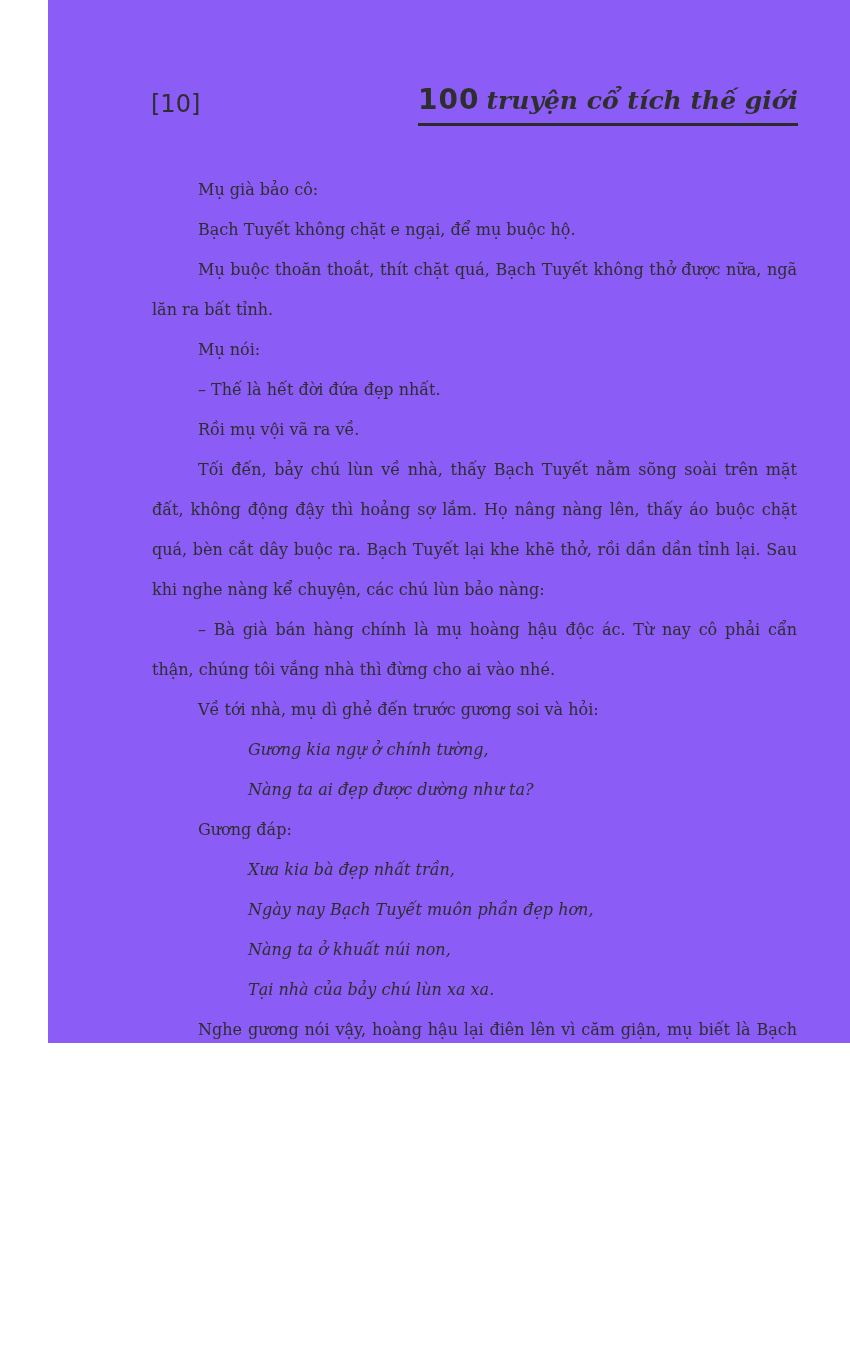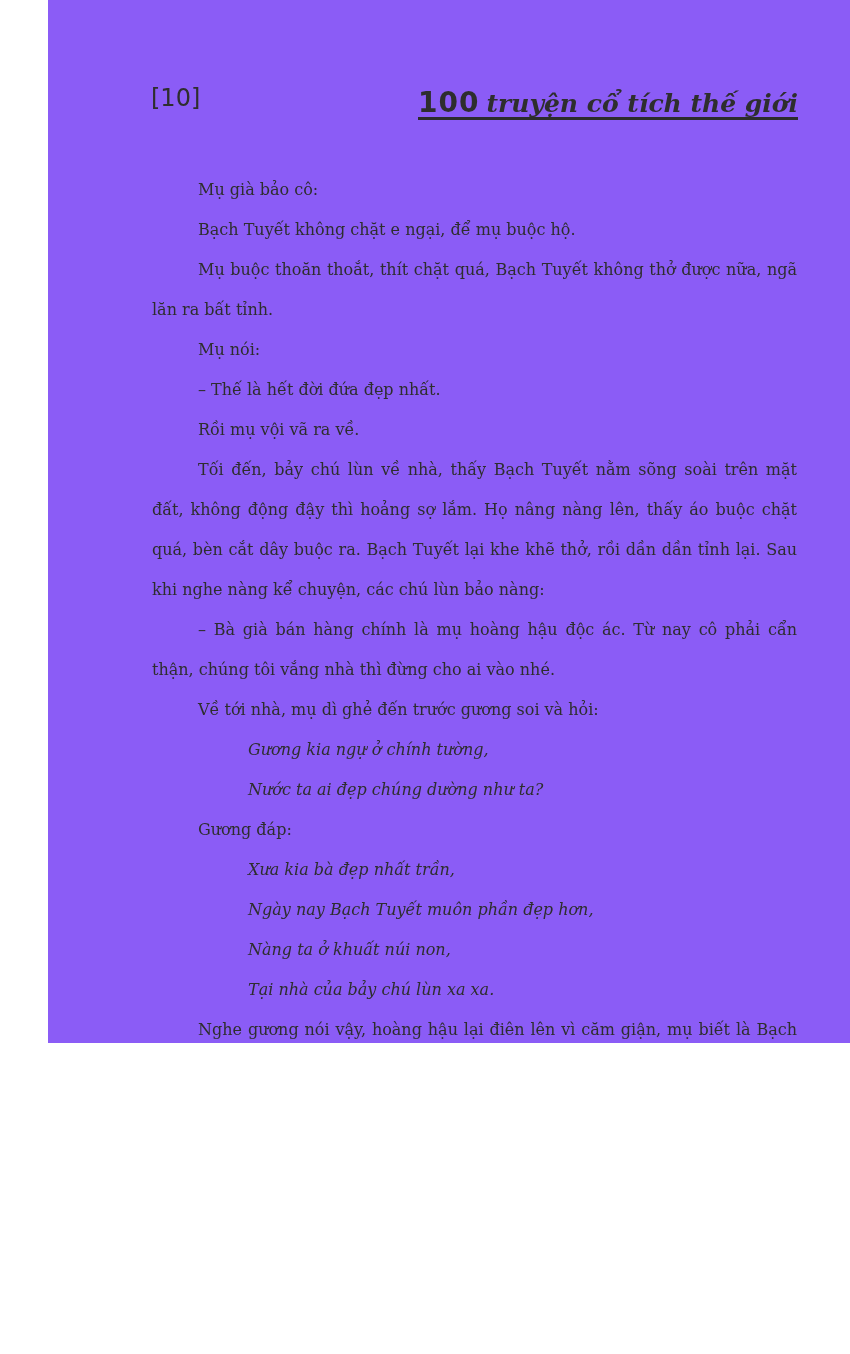--- a/index.html
+++ b/index.html
@@ -31,21 +31,21 @@
     font-size: 24px;
     color: #2e2e2e;
     line-height: 1;
     padding-bottom: 10px;
   }
   .book-title {
     font-style: italic;
     font-weight: bold;
     font-size: 25px;
     line-height: 1;
-    padding-bottom: 0;
+    padding-bottom: 9px;
     border-bottom: 3px solid #2c2c2c;
     white-space: nowrap;
   }
   .book-title .num {
     font-family: "DejaVu Sans", sans-serif;
     font-style: normal;
     font-weight: 900;
     font-size: 28px;
     letter-spacing: 1px;
     margin-right: 7px;
@@ -84,21 +84,21 @@
       <p class="para">Mụ già bảo cô:</p>
       <p class="para">Bạch Tuyết không chặt e ngại, để mụ buộc hộ.</p>
       <p class="para">Mụ buộc thoăn thoắt, thít chặt quá, Bạch Tuyết không thở được nữa, ngã lăn ra bất tỉnh.</p>
       <p class="para">Mụ nói:</p>
       <p class="para">– Thế là hết đời đứa đẹp nhất.</p>
       <p class="para">Rồi mụ vội vã ra về.</p>
       <p class="para">Tối đến, bảy chú lùn về nhà, thấy Bạch Tuyết nằm sõng soài trên mặt đất, không động đậy thì hoảng sợ lắm. Họ nâng nàng lên, thấy áo buộc chặt quá, bèn cắt dây buộc ra. Bạch Tuyết lại khe khẽ thở, rồi dần dần tỉnh lại. Sau khi nghe nàng kể chuyện, các chú lùn bảo nàng:</p>
       <p class="para">– Bà già bán hàng chính là mụ hoàng hậu độc ác. Từ nay cô phải cẩn thận, chúng tôi vắng nhà thì đừng cho ai vào nhé.</p>
       <p class="para">Về tới nhà, mụ dì ghẻ đến trước gương soi và hỏi:</p>
       <p class="poem">Gương kia ngự ở chính tường,</p>
-      <p class="poem">Nước ta ai đẹp chúng dường như ta?</p>
+      <p class="poem">Nàng ta ai đẹp được dường như ta?</p>
       <p class="para">Gương đáp:</p>
       <p class="poem">Xưa kia bà đẹp nhất trần,</p>
       <p class="poem">Ngày nay Bạch Tuyết muôn phần đẹp hơn,</p>
       <p class="poem">Nàng ta ở khuất núi non,</p>
       <p class="poem">Tại nhà của bảy chú lùn xa xa.</p>
       <p class="para">Nghe gương nói vậy, hoàng hậu lại điên lên vì căm giận, mụ biết là Bạch Tuyết đã được cứu sống. Mụ nói:</p>
     </div>
 </div>
 
 </body></html>

